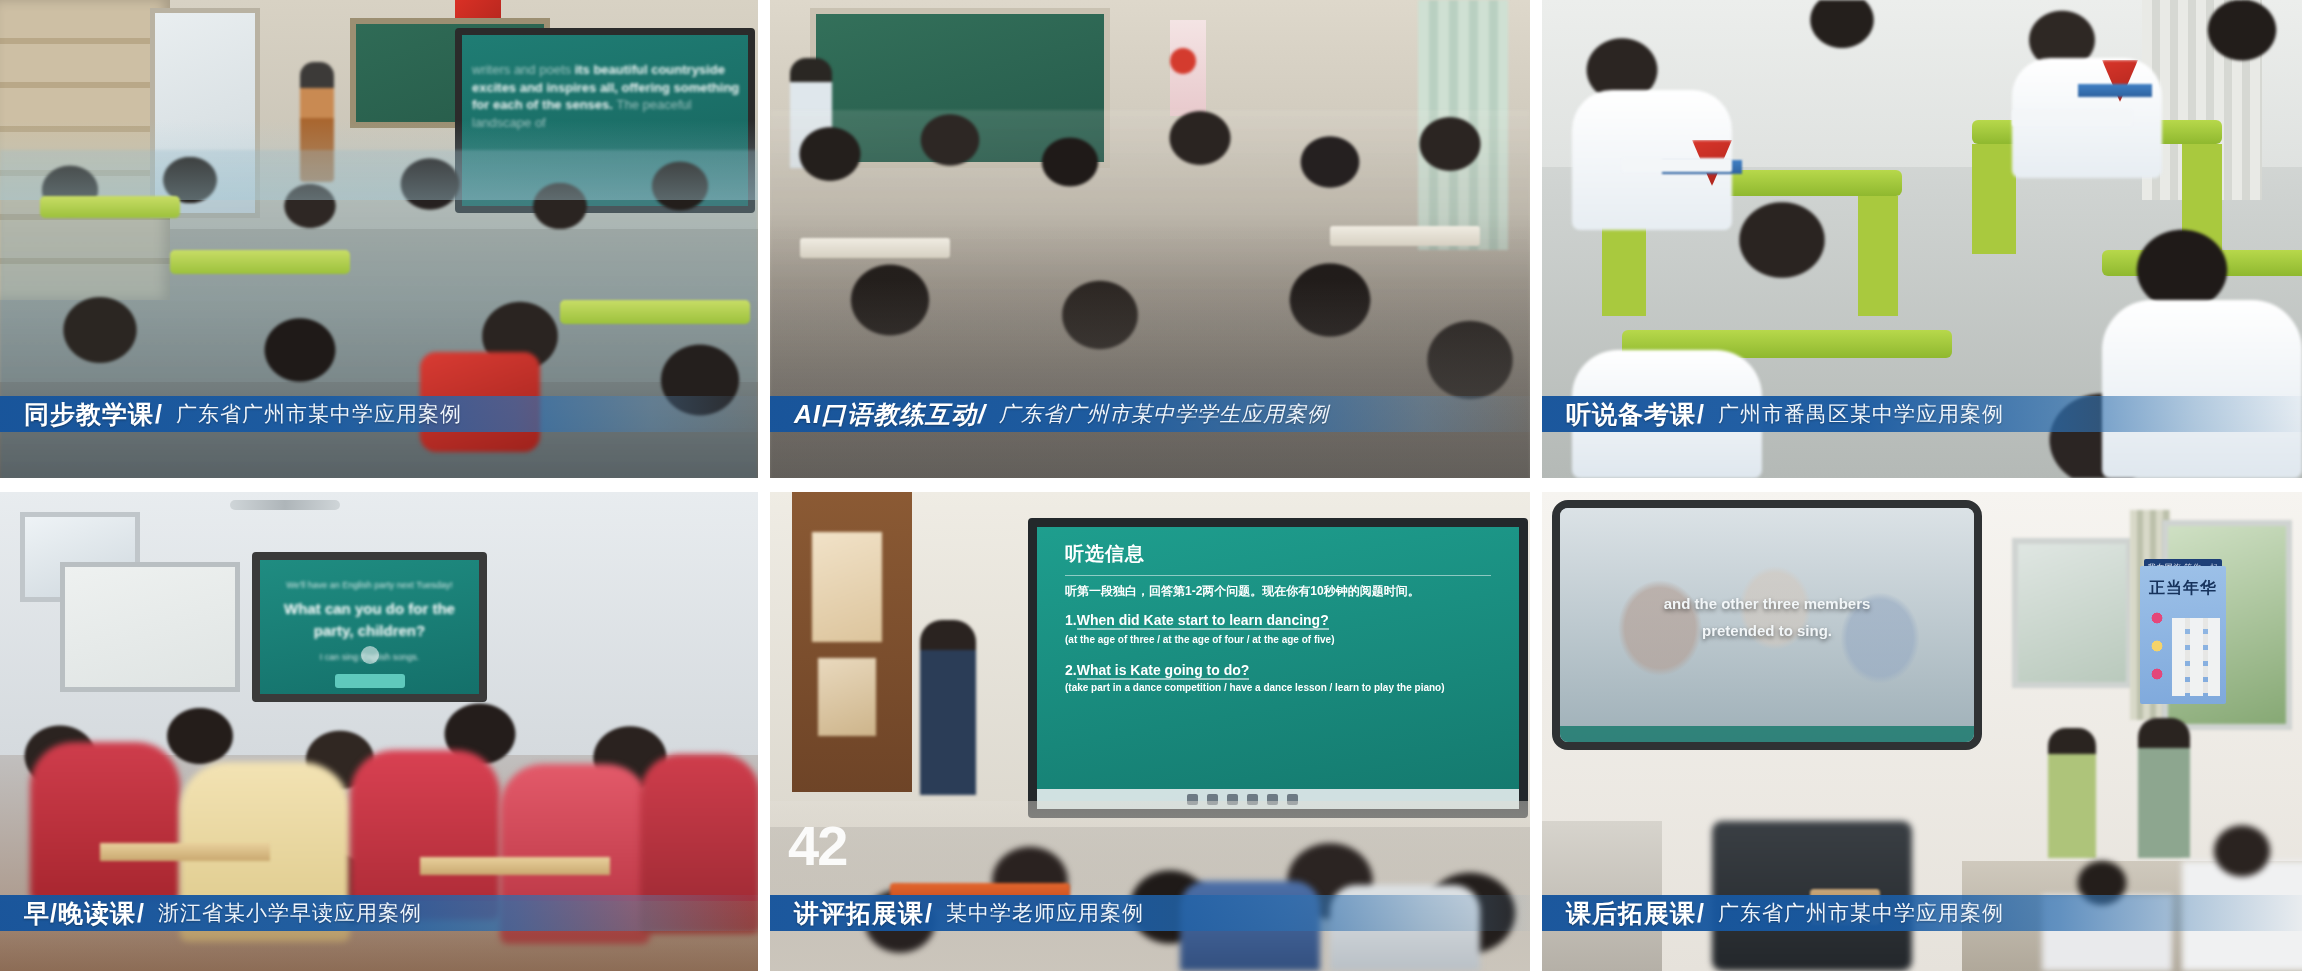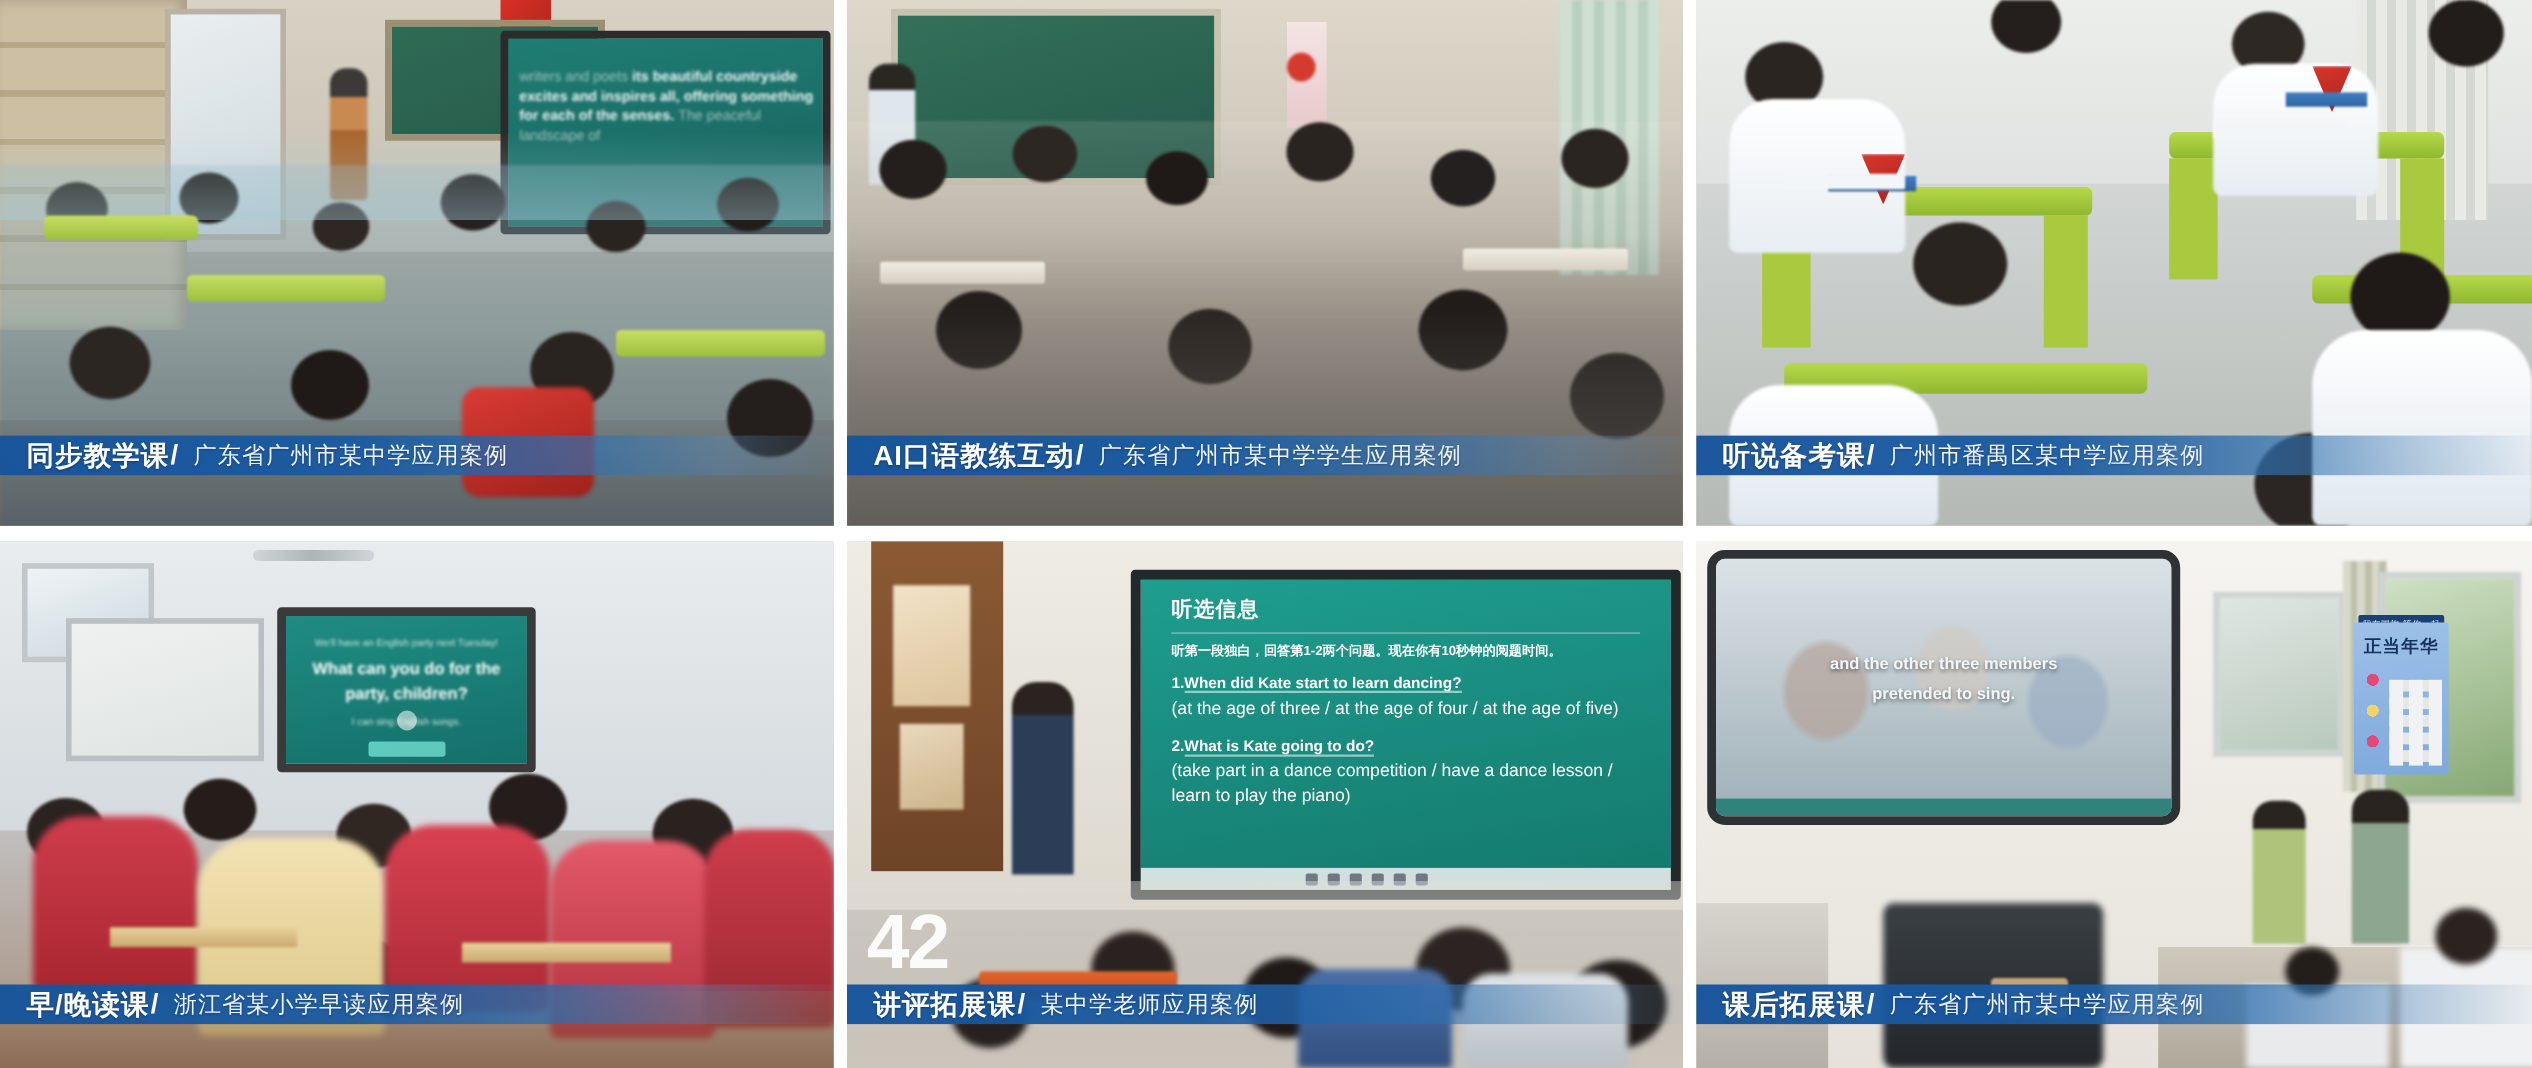--- a/index.html
+++ b/index.html
@@ -83,21 +83,21 @@
   .p1-scrtxt .dim { color:rgba(255,255,255,.55); font-weight:normal; }
   .p1-flag { left:455px; top:0px; width:46px; height:30px;
              background:linear-gradient(135deg,#d93025,#b3261e); }
   .p1-teacher { left:300px; top:62px; width:34px; height:120px;
                 background:linear-gradient(180deg,#3c3a38 0 26px,#c98a52 26px 56px,#a9662f 56px 100%);
                 border-radius:14px 14px 4px 4px; }
   .p1-floor { left:0; bottom:0; width:100%; height:20%;
               background:linear-gradient(180deg,#8d8275,#6e655b); }
 
   
-  .p2 { background:linear-gradient(180deg,#ded8cb 0%,#cbc5b8 38%,#a9a296 100%); }
+  .p2 { background:linear-gradient(180deg,#ded8cb 0%,#cbc5b8 38%,#a9a296 100%);font-style:italic; }
   .p2-board { left:40px; top:8px; width:300px; height:160px;
               background:linear-gradient(165deg,#33705a,#25594a); border:6px solid #c9c2b2; }
   .p2-poster { left:400px; top:20px; width:36px; height:96px;
                background:linear-gradient(180deg,#f4e4e4,#e8c9cc); }
   .p2-badge { left:400px; top:48px; width:26px; height:26px; border-radius:50%;
               background:#d43b2e; }
   .p2-curtain { right:22px; top:0; width:90px; height:250px;
                 background:repeating-linear-gradient(90deg,#cfe0d3 0 11px,#b9d0c1 11px 20px); }
   .p2-teacher { left:20px; top:58px; width:42px; height:110px;
                 background:linear-gradient(180deg,#2a2723 0 24px,#dfe7ec 24px 100%);
@@ -151,30 +151,30 @@
              background:linear-gradient(160deg,#f1e2c8,#dcc49c); }
   .p5-screen { left:258px; top:26px; width:500px; height:300px;
                background:linear-gradient(170deg,#1e9e8e,#14786d);
                border:9px solid #23282b; border-radius:4px; overflow:hidden; }
   .p5-scr-in { position:absolute; inset:0; padding:14px 28px; color:#fff; }
   .p5-h { font-size:19px; font-weight:bold; letter-spacing:1px; }
   .p5-rule { height:1px; background:rgba(255,255,255,.5); margin:8px 0 7px; }
   .p5-sub { font-size:12px; font-weight:bold; margin-bottom:10px; }
   .p5-q { font-size:14px; font-weight:bold; line-height:1.5; }
   .p5-q .u { border-bottom:2px solid rgba(255,255,255,.55); }
-  .p5-opt { font-size:16px; font-weight:normal; line-height:1.45; }
+  .p5-opt { font-size:10px; font-weight:bold; line-height:1.45; }
   .p5-toolbar { position:absolute; left:0; right:0; bottom:0; height:20px;
                 background:rgba(235,238,240,.88);
                 display:flex; align-items:center; gap:9px; padding-left:150px; }
   .p5-toolbar i { width:11px; height:11px; border-radius:2px; background:#6d7a84; display:block; }
   .p5-teacher { left:150px; top:128px; width:56px; height:175px;
                 background:linear-gradient(180deg,#2a2320 0 30px,#2b3d57 30px 100%);
                 border-radius:22px 22px 0 0; }
-  .p5-num { position:absolute; left:18px; bottom:86px;
-            font-size:70px; font-weight:bold; color:rgba(255,255,255,.92);
+  .p5-num { position:absolute; left:18px; bottom:102px;
+            font-size:56px; font-weight:bold; color:rgba(255,255,255,.92);
             line-height:.82; letter-spacing:-2px; }
 
   
   .p6 { background:linear-gradient(180deg,#f2f0ec 0%,#e3e0da 50%,#cfcac2 100%); }
   .p6-wall { left:0; top:0; width:100%; height:100%;
              background:linear-gradient(180deg,#f6f4f0,#e6e2db); }
   .p6-screen { left:10px; top:8px; width:430px; height:250px;
                background:linear-gradient(170deg,#cfd6da,#aab4ba);
                border:8px solid #2f3234; border-radius:16px; overflow:hidden; }
   .p6-subt { position:absolute; left:0; right:0; top:82px; text-align:center;

